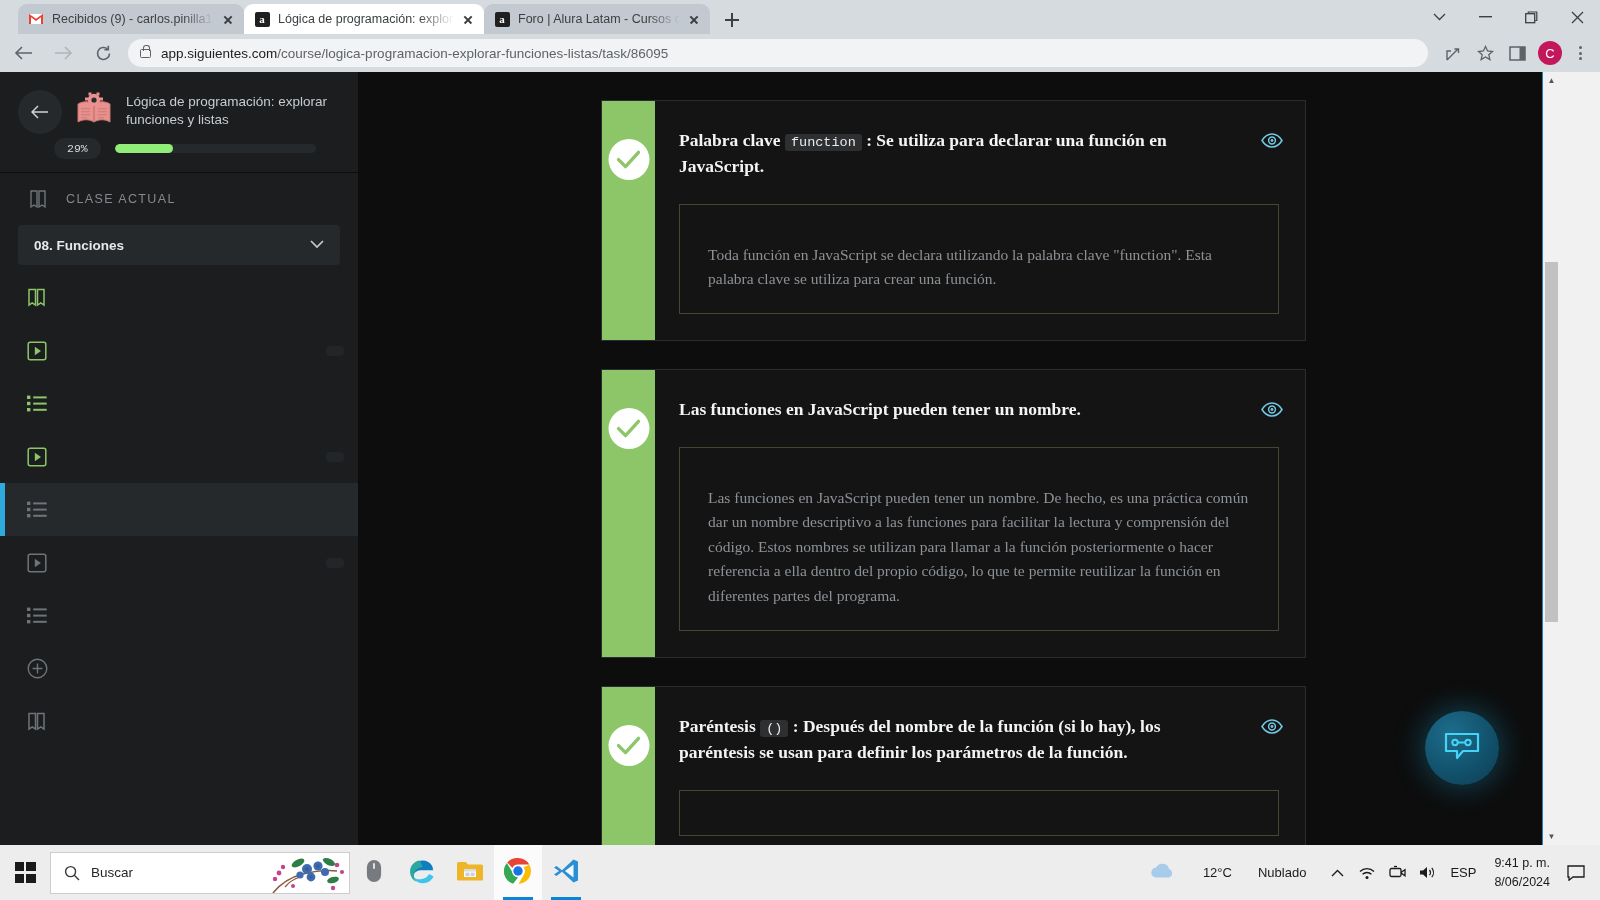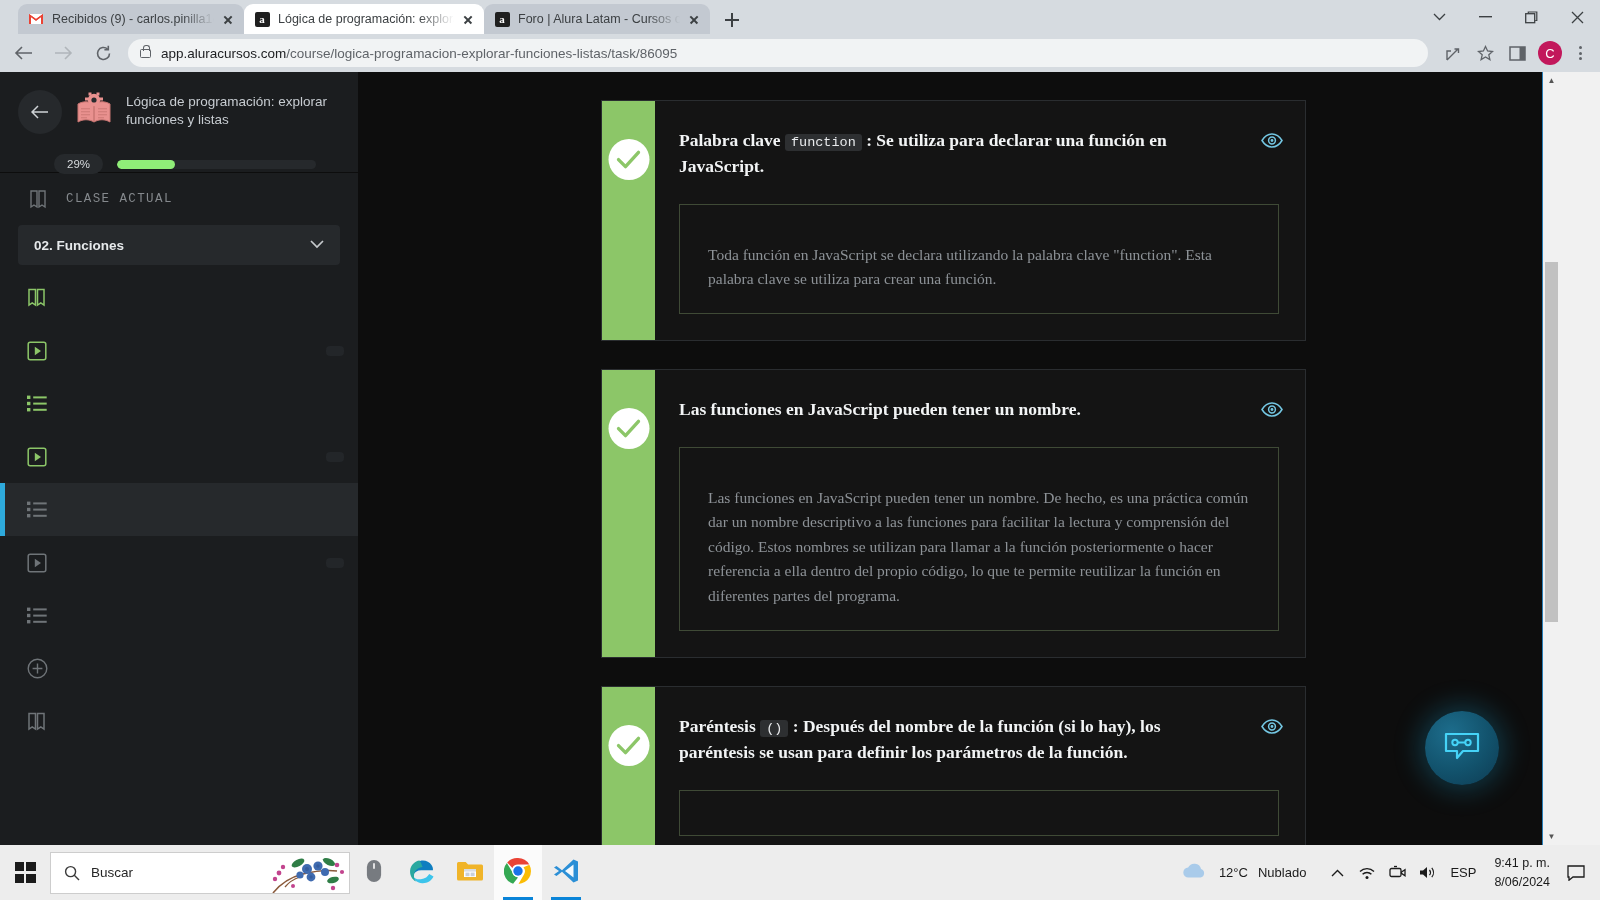--- a/index.html
+++ b/index.html
@@ -56,29 +56,29 @@
   #page { position:absolute; left:0; top:72px; width:1600px; height:773px; background:#0d0d0d; overflow:hidden; }
 
   
   #sidebar { position:absolute; left:0; top:0; width:358px; height:773px; background:#1b1d1f; }
   .crshead { height:100px; padding:18px 20px 0 18px; display:flex; flex-direction:column; }
   .crstop { display:flex; align-items:flex-start; }
   .backbtn { width:44px; height:44px; border-radius:50%; background:#26292c; color:#cfd3d6; font-size:17px;
              display:flex; align-items:center; justify-content:center; flex:0 0 44px; }
   .bookicon { width:44px; height:40px; margin-left:10px; flex:0 0 44px; display:flex; align-items:center; justify-content:center; }
   .crsname { margin-left:10px; font-size:13.5px; color:#c7ccd1; line-height:1.3; padding-top:3px; }
-  .progrow { display:flex; align-items:center; margin-top:20px; padding-left:36px; }
+  .progrow { display:flex; align-items:center; margin-top:4px; padding-left:36px;font-family:Liberation Mono, monospace; }
   .pcthumb { background:#26292c; color:#d6dadd; font-size:11.5px; border-radius:11px; padding:4px 13px; }
   .pbar { flex:1 1 auto; height:9px; background:#26292c; border-radius:5px; margin-left:14px; margin-right:22px; overflow:hidden; }
   .pfill { height:100%; background:#90ee78; border-radius:5px; }
 
   .sbsep { height:1px; background:#0d0d0d; }
   .secthead { display:flex; align-items:center; padding:14px 0 10px 26px; }
   .secthead .sicon { width:24px; height:24px; color:#6f7478; display:flex; align-items:center; justify-content:center; flex:0 0 24px; }
-  .secthead .slabel { margin-left:16px; font-size:12.5px; letter-spacing:1.4px; color:#85898d;font-family:Liberation Mono, monospace; }
+  .secthead .slabel { margin-left:16px; font-size:12.5px; letter-spacing:1.4px; color:#85898d; }
 
   .curclass { margin:4px 18px 0 18px; background:#26292c; border-radius:4px; height:40px;
               display:flex; align-items:center; justify-content:space-between; padding:0 16px; }
   .curclass .cc { font-size:13.5px; font-weight:bold; color:#e6e9eb; }
   .curclass .chev { color:#c5c9cc; font-size:12px; }
 
   .actlist { margin-top:6px; }
   .actitem { position:relative; min-height:53px; display:flex; align-items:center; padding:6px 14px 6px 26px; }
   .actitem.active { background:#26292c; }
   .actitem.active:before { content:""; position:absolute; left:0; top:0; bottom:0; width:5px; background:#2eaadc; }
@@ -127,21 +127,21 @@
   .searchbox { width:300px; height:42px; background:#fff; border:1px solid #cdcdcd; display:flex; align-items:center;
                padding:0 10px; position:relative; overflow:hidden; }
   .searchbox .sgl { width:22px; flex:0 0 22px; color:#3a3a3a; font-size:15px; display:flex; align-items:center; justify-content:center; }
   .searchbox .splace { font-size:13.5px; color:#262626; margin-left:8px; }
   .berries { position:absolute; right:2px; top:0; width:84px; height:42px; }
   .tbapp { width:48px; height:55px; display:flex; align-items:center; justify-content:center; position:relative; }
   .tbapp.run:after { content:""; position:absolute; bottom:0; left:9px; width:30px; height:3px; background:#0a84d8; }
   .tbapp.active { background:#fbfbfb; }
   .tray { margin-left:auto; display:flex; align-items:center; height:55px; padding-right:8px; }
   .weather { display:flex; align-items:center; font-size:13px; color:#1b1b1b; margin-right:16px; }
-  .weather .wtxt { margin-left:10px; }
+  .weather .wtxt { margin-left:26px; }
   .trayicon { width:30px; height:55px; display:flex; align-items:center; justify-content:center; color:#1b1b1b; font-size:13px; }
   .lang { font-size:13px; color:#1b1b1b; padding:0 8px; }
   .clock { font-size:12.5px; color:#1b1b1b; text-align:right; line-height:1.45; padding:0 10px; }
   .notif { width:32px; height:55px; display:flex; align-items:center; justify-content:center; }
 </style>
 </head>
 <body>
 
 <div id="browser">
 
@@ -216,21 +216,21 @@
     </div>
     <div class="navbtn">
       <svg width="17" height="17" viewBox="0 0 17 17">
           <path d="M14.5 8.5a6 6 0 1 1-1.9-4.4" stroke="#5f6368" stroke-width="1.6" fill="none"></path>
           <path d="M13.3 0.8v3.9h-3.9" stroke="#5f6368" stroke-width="1.6" fill="none"></path>
         </svg>
     </div>
 
     <div class="omnibox">
       <span class="lock"></span>
-      <span class="url"><span class="dom">app.aluracursos.com</span><span class="path">/course/logica-programacion-explorar-funciones-listas/task/86095</span></span>
+      <span class="url"><span class="dom">app.siguientes.com</span><span class="path">/course/logica-programacion-explorar-funciones-listas/task/86095</span></span>
     </div>
 
     <div class="tbicon">
       <svg width="17" height="17" viewBox="0 0 17 17">
           <path d="M2 15V6h4M2 15l11-11M9.5 4h4v4" stroke="#5f6368" stroke-width="1.4" fill="none"></path>
         </svg>
     </div>
     <div class="tbicon">
       <svg width="17" height="17" viewBox="0 0 17 17">
           <path d="M8.5 1.5l2.1 4.5 4.9.5-3.7 3.3 1.1 4.8-4.4-2.6-4.4 2.6 1.1-4.8L1.5 6.5l4.9-.5z" stroke="#5f6368" stroke-width="1.3" fill="none"></path>
@@ -306,21 +306,21 @@
       <span class="sicon">
         <svg width="20" height="20" viewBox="0 0 20 20">
             <path d="M3 2h6v16l-3-2-3 2z" stroke="#6f7478" stroke-width="1.4" fill="none"></path>
             <path d="M11 2h6v16l-3-2-3 2z" stroke="#6f7478" stroke-width="1.4" fill="none"></path>
           </svg>
       </span>
       <span class="slabel">CLASE ACTUAL</span>
     </div>
 
     <div class="curclass">
-      <span class="cc">02. Funciones</span>
+      <span class="cc">08. Funciones</span>
       <span class="chev">
         <svg width="14" height="9" viewBox="0 0 14 9">
             <path d="M1 1l6 6 6-6" stroke="#c5c9cc" stroke-width="1.7" fill="none"></path>
           </svg>
       </span>
     </div>
 
 
     <div class="actlist" id="actlist">
         <div class="actitem">

